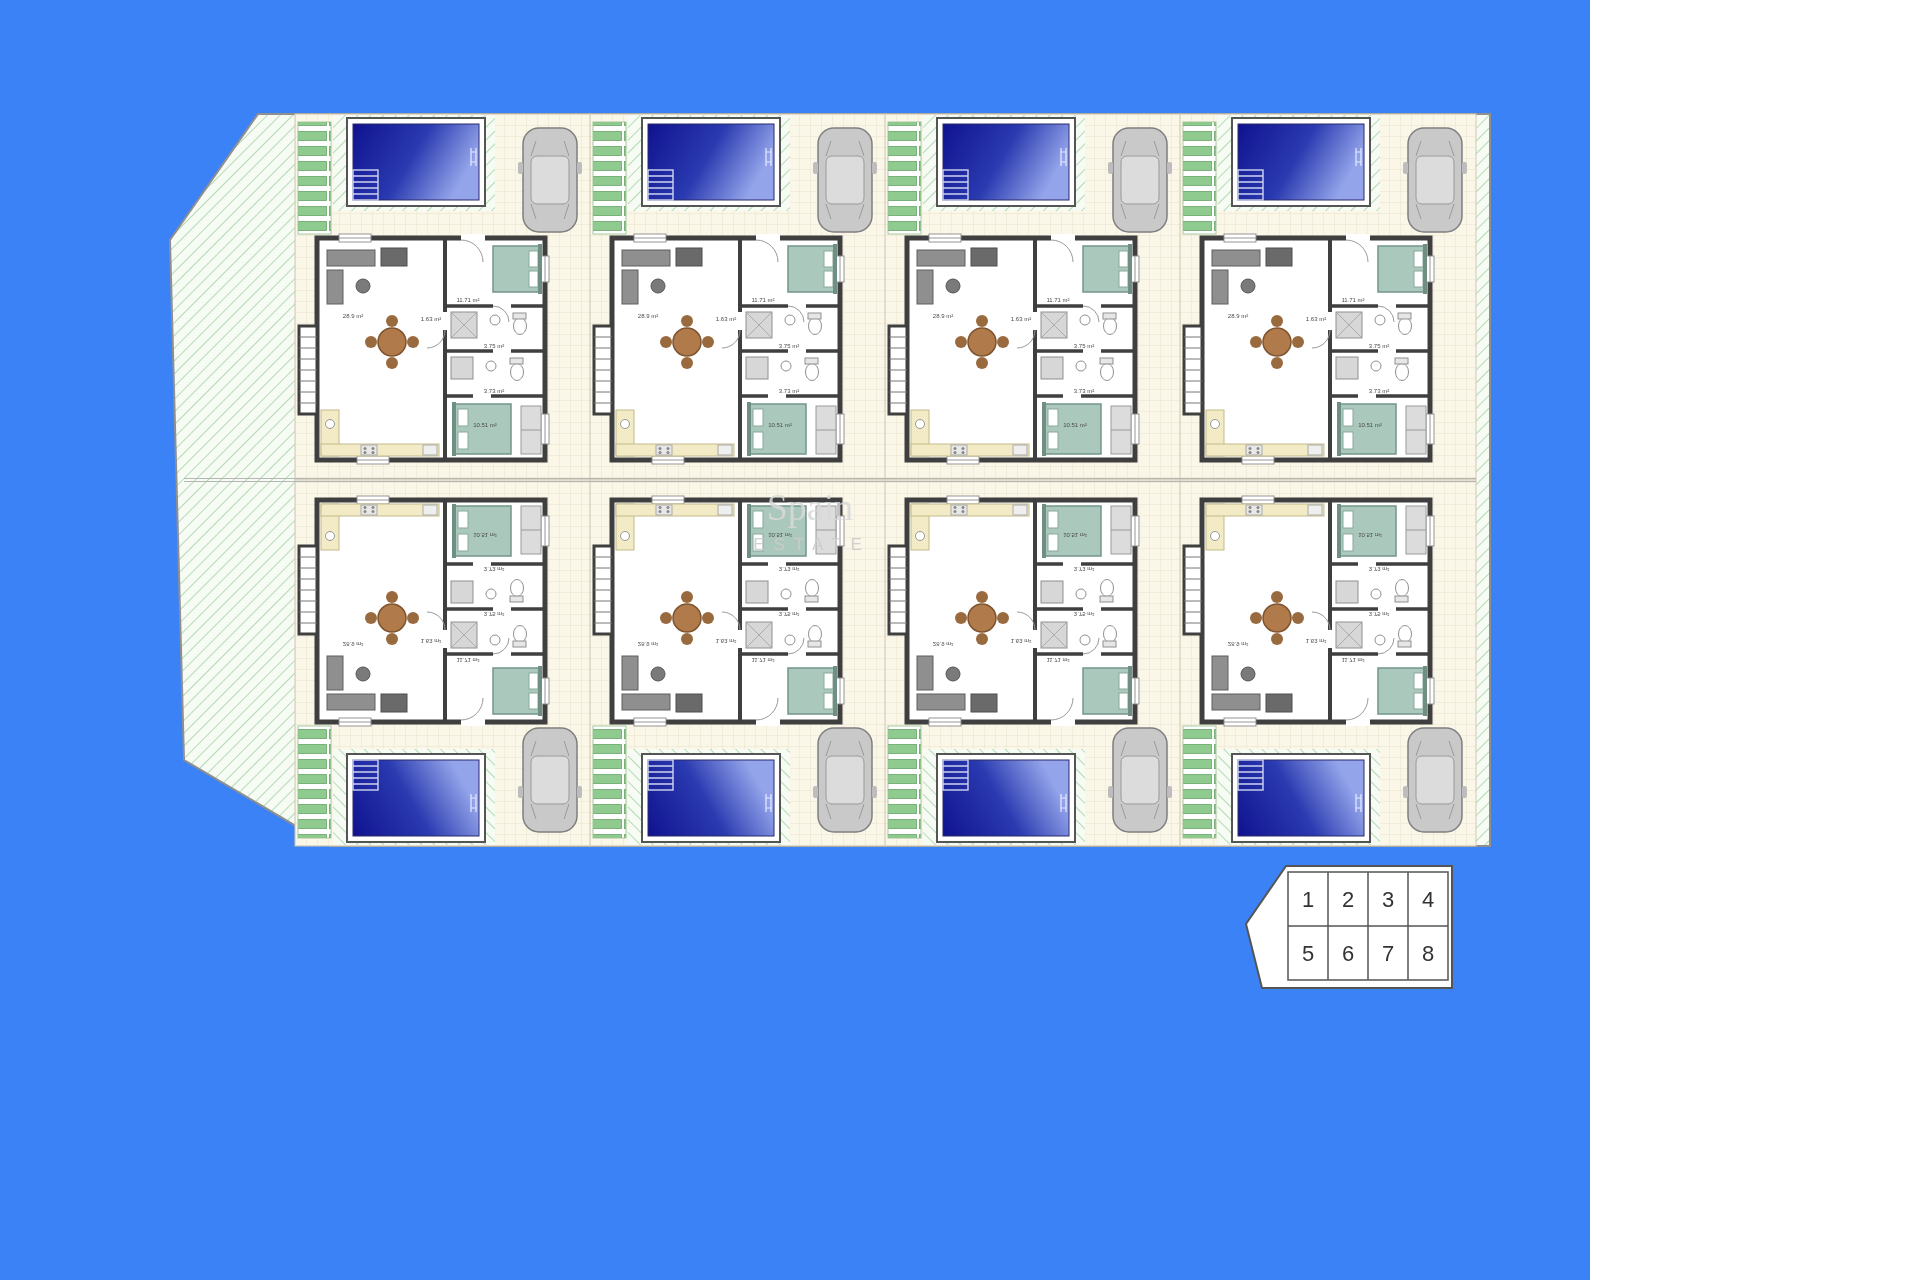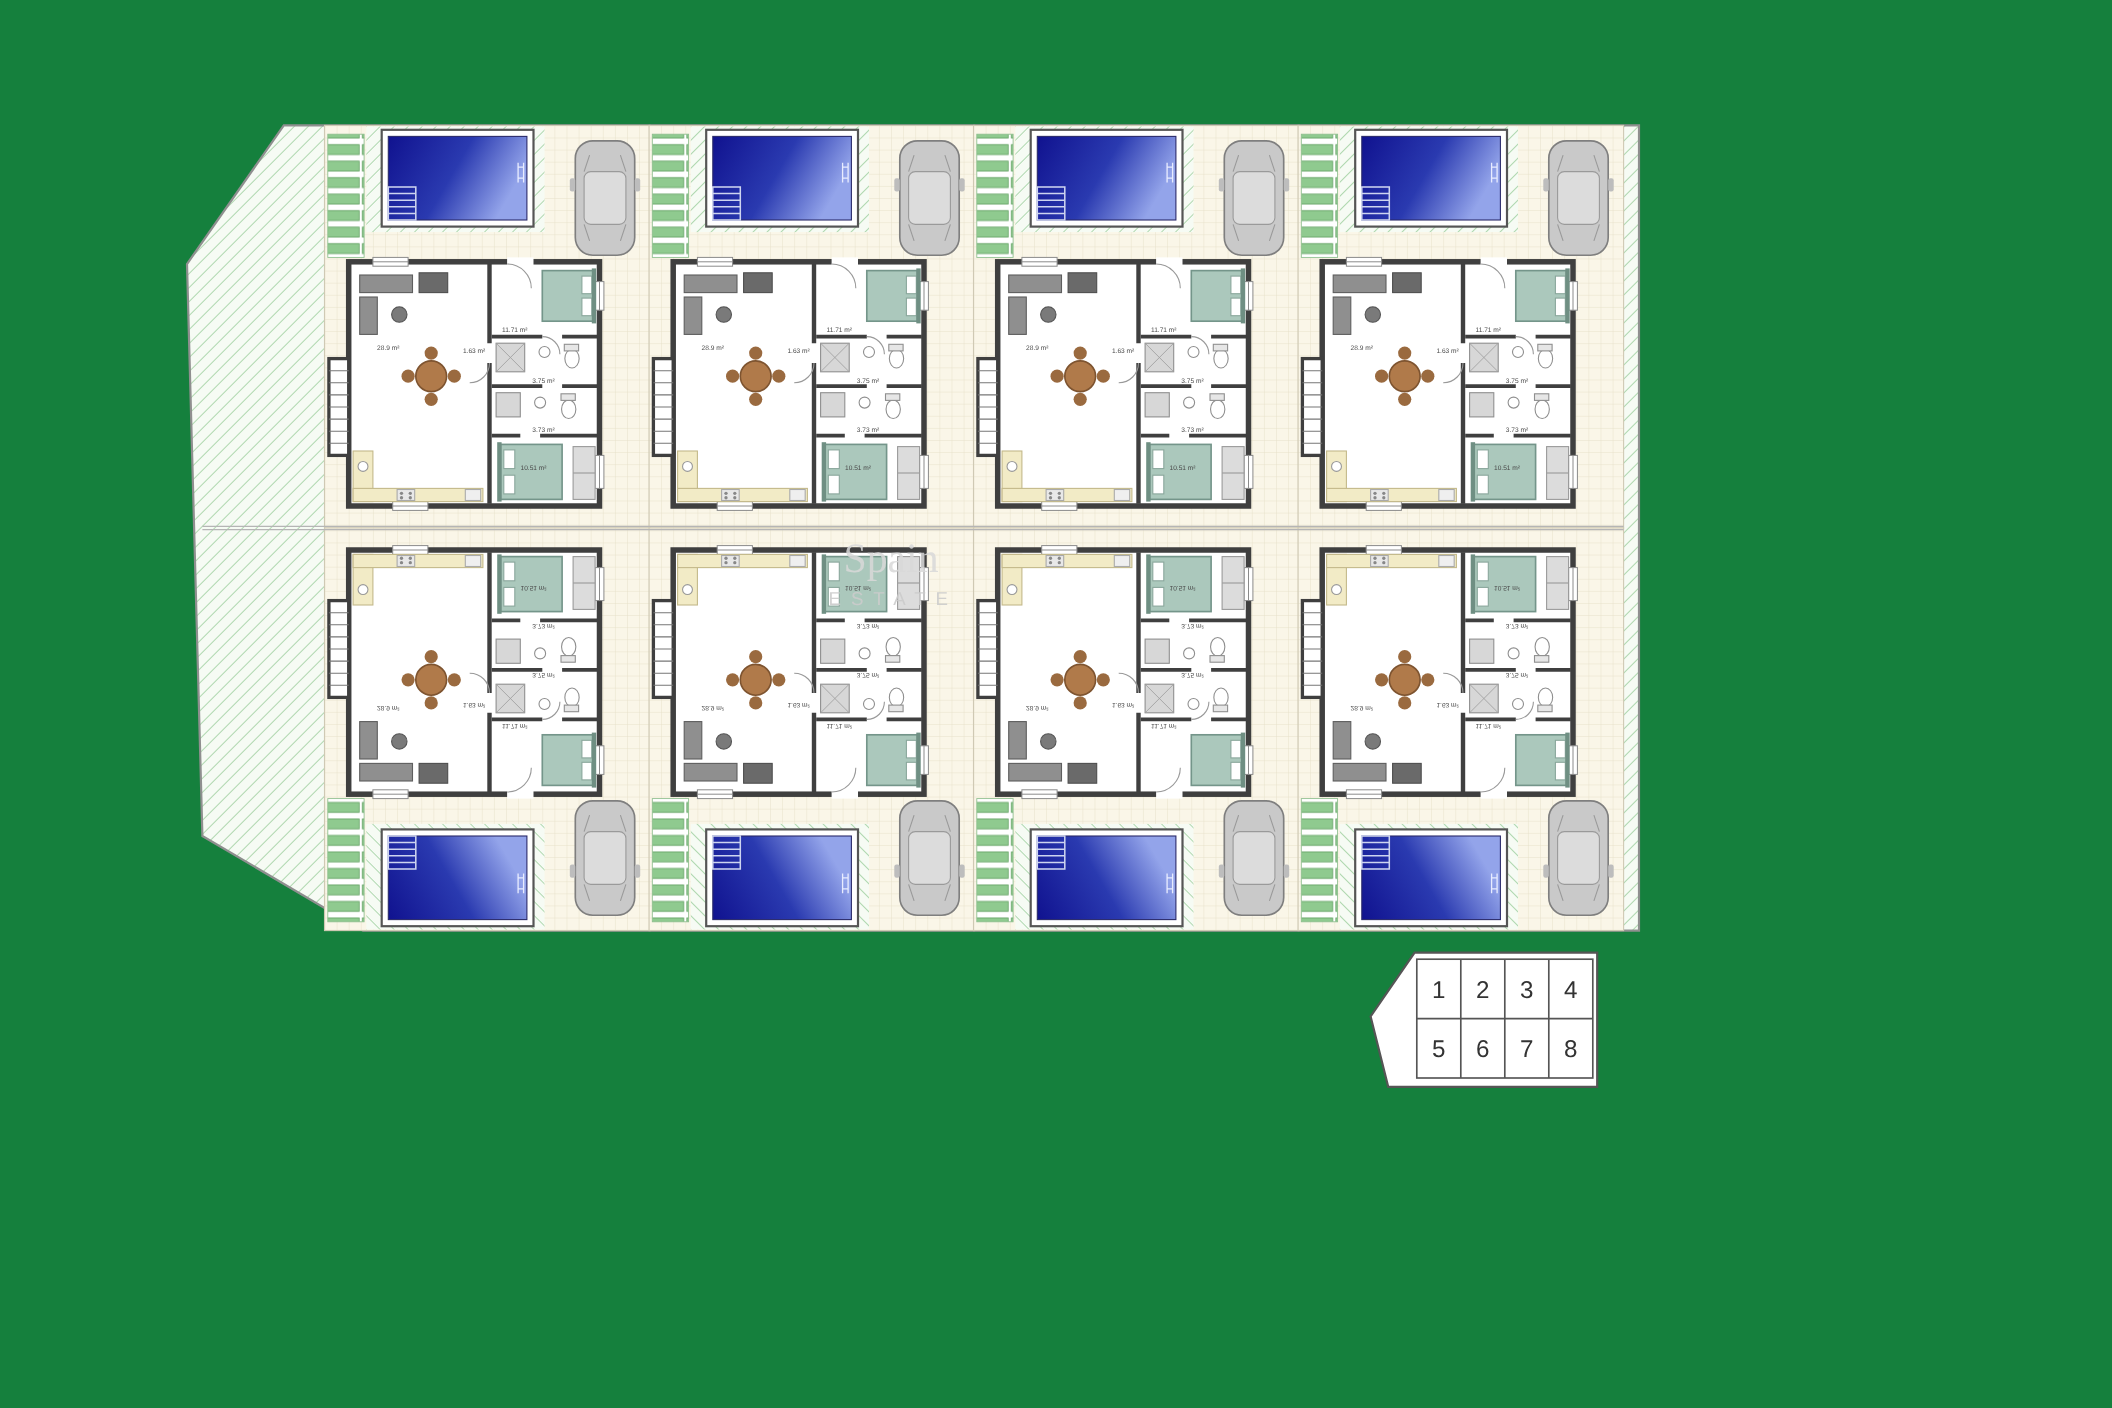--- a/index.html
+++ b/index.html
@@ -1,16 +1,16 @@
 <!DOCTYPE html>
 <html style="--pool-dark: #10128f; --pool-mid: #2a3ab0; --pool-light: #93a4ea; --grass: #8fca8f; --grass-edge: #67a567; --hatch-line: #a5d3a5; --wall: #3f3f3f; --tile-fill: #faf6e8; --tile-line: #e6dfc6; --bed: #abc8bc; --bed-edge: #74958a; --wood: #b07a4a; --car-body: #c9c9c9;"><head>
 <meta charset="utf-8">
 <style>
   html,body{margin:0;padding:0;background:#ffffff;}
-  .stage{position:relative;width:1920px;height:1280px;background:#15803d;overflow:hidden;
+  .stage{position:relative;width:1590px;height:1280px;background:#3b82f6;overflow:hidden;
          font-family:"Liberation Sans", sans-serif;}
   svg text{font-family:"Liberation Sans", sans-serif;}
   .room-lbl{font-size:6px;fill:#4a4a4a;}
   .legend-num{font-size:22px;fill:#333333;}
   .wm1{font-size:38px;fill:#d9d9d9;opacity:.85;font-family:"Liberation Serif", serif;}
   .wm2{font-size:17px;fill:#cccccc;letter-spacing:9px;opacity:.9;}
 </style>
 </head>
 <body>
 

